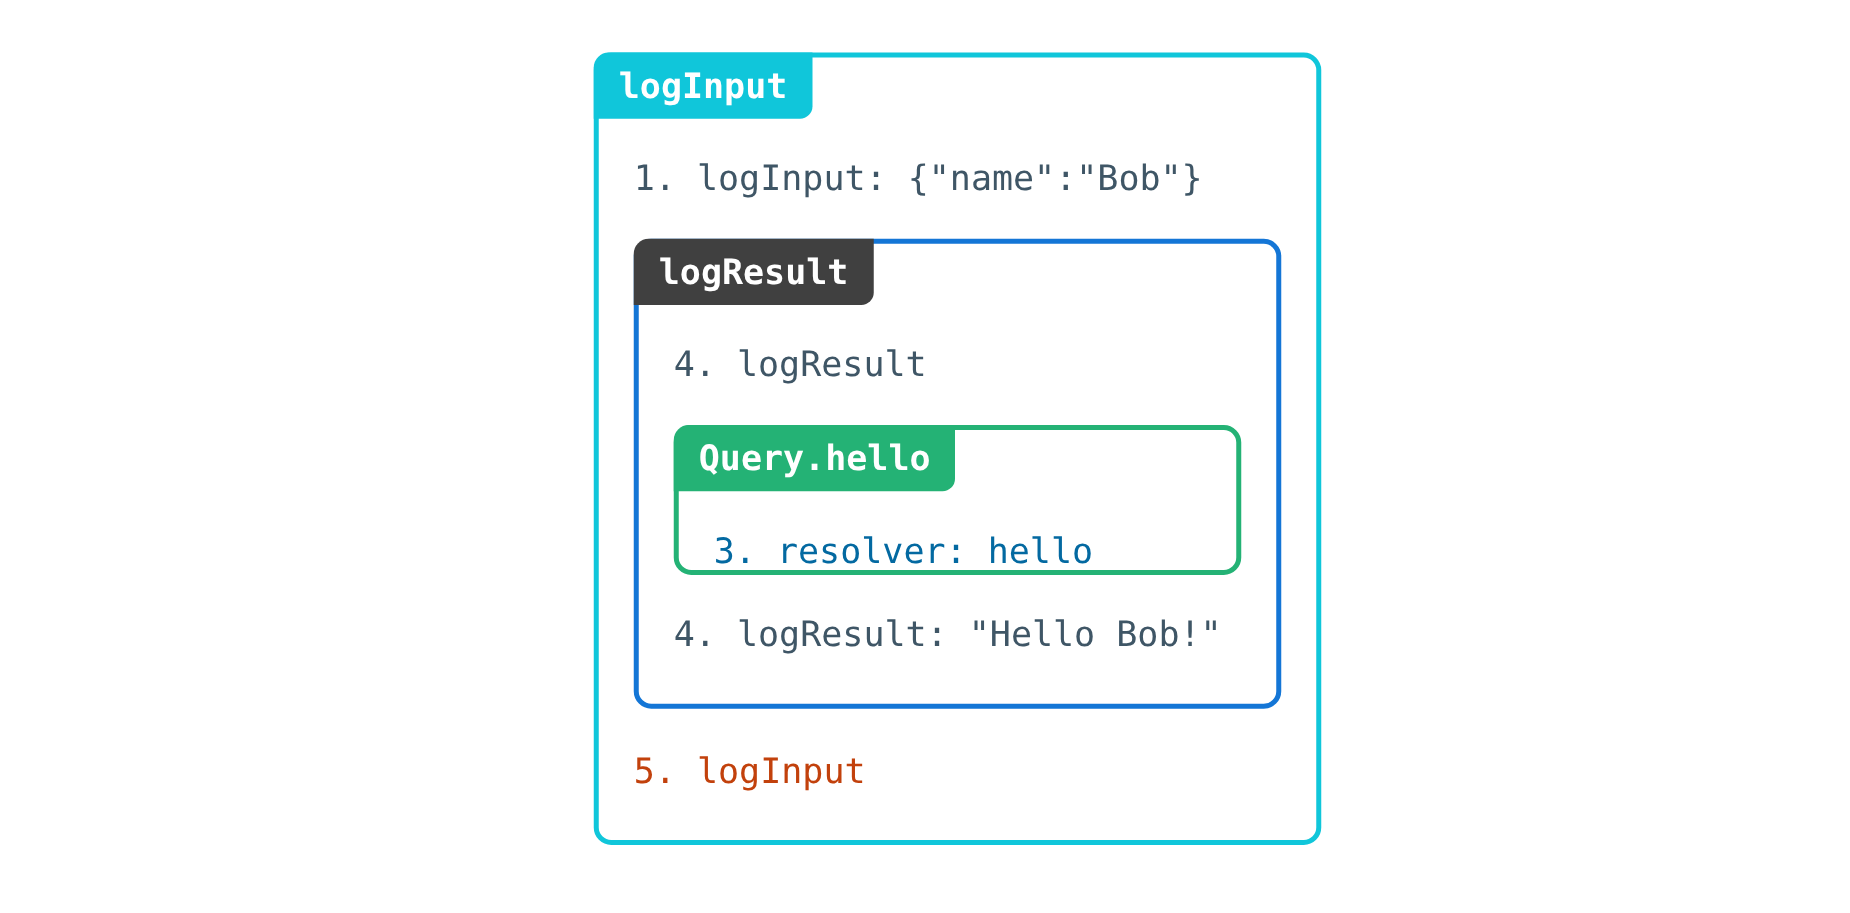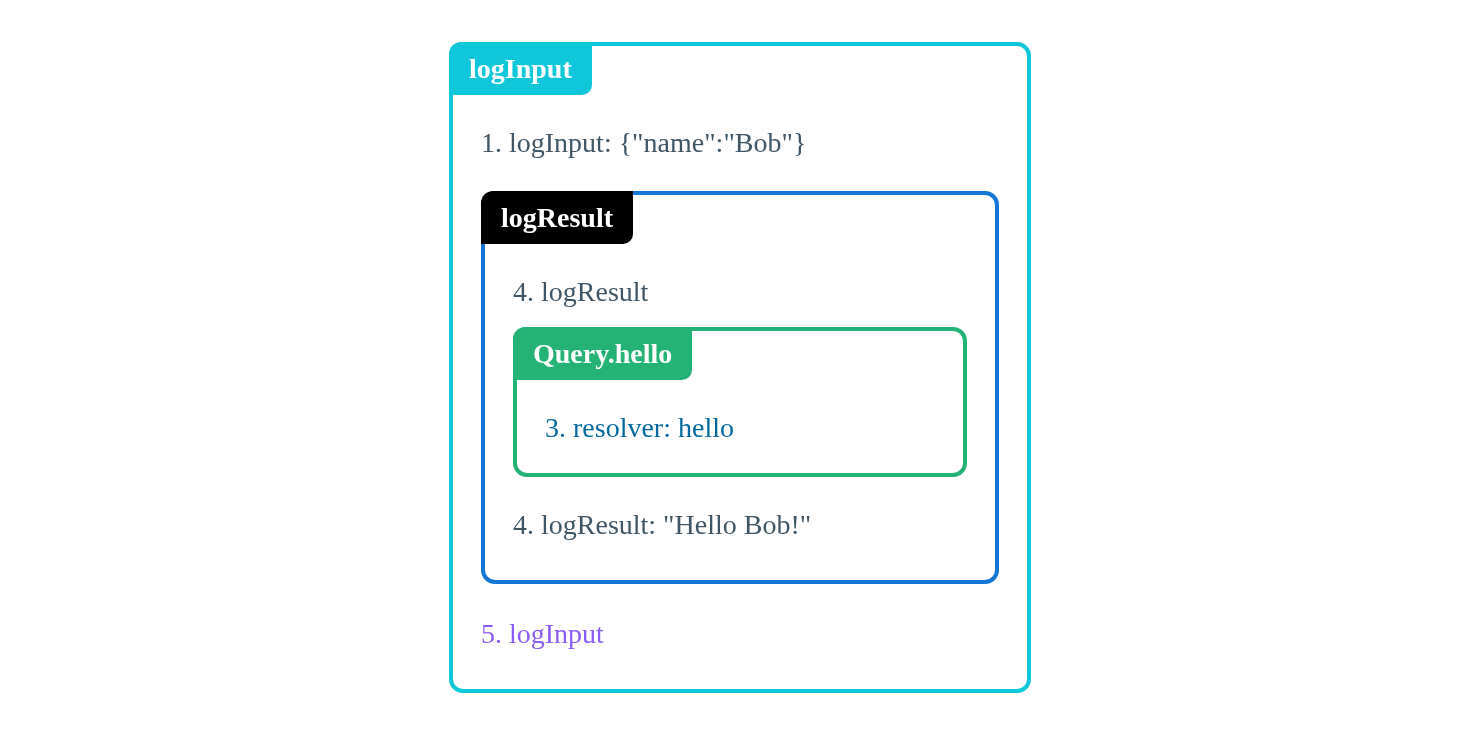--- a/index.html
+++ b/index.html
@@ -6,34 +6,33 @@
     margin: 0;
     padding: 0;
     width: 1480px;
     height: 730px;
     background: #ffffff;
     overflow: hidden;
     font-family: "DejaVu Sans Mono", "Liberation Mono", monospace;
   }
   .canvas {
     position: absolute;
-    left: 449px;
+    left: 475px;
     top: 42px;
-    font-family: Liberation Serif, serif;
   }
   .box {
     box-sizing: border-box;
     border: 4px solid;
     border-radius: 14px;
     padding: 0 28px;
     background: #ffffff;
   }
   .box-outer { width: 582px; padding-bottom: 40px; }
   .box-middle { margin-top: 33px; padding-bottom: 40px; }
-  .box-inner { margin-top: 20px; padding-bottom: 30px; }
+  .box-inner { margin-top: 33px; }
   .badge {
     display: block;
     width: max-content;
     margin-left: -32px;  
     margin-top: -4px;    
     height: 53px;
     line-height: 53px;
     padding: 0 20px;
     border-radius: 12px 0 10px 0;
     color: #ffffff;
@@ -55,30 +54,30 @@
 <div class="canvas">
 
   <div class="box box-outer" style="border-color: rgb(16, 198, 218);">
 
     <div class="badge" style="background-color: rgb(16, 198, 218); color: rgb(255, 255, 255);">logInput</div>
 
     <div class="step" style="color: rgb(63, 86, 102);">1. logInput: {"name":"Bob"}</div>
 
     <div class="box box-middle" style="border-color: rgb(20, 118, 214);">
 
-      <div class="badge" style="background-color: #000000; color: rgb(255, 255, 255);">logResult</div>
+      <div class="badge" style="background-color: #404040; color: rgb(255, 255, 255);">logResult</div>
 
       <div class="step" style="color: rgb(63, 86, 102);">4. logResult</div>
 
       <div class="box box-inner" style="border-color: rgb(36, 178, 117);">
 
         <div class="badge" style="background-color: rgb(36, 178, 117); color: rgb(255, 255, 255);">Query.hello</div>
 
         <div class="step" style="color: #0369a1;">3. resolver: hello</div>
       </div>
 
       <div class="step" style="color: rgb(63, 86, 102);">4. logResult: "Hello Bob!"</div>
     </div>
 
-    <div class="step step-last" style="color: #8b5cf6;">5. logInput</div>
+    <div class="step step-last" style="color: #c2410c;">5. logInput</div>
   </div>
 
 </div>
 
 </body></html>

